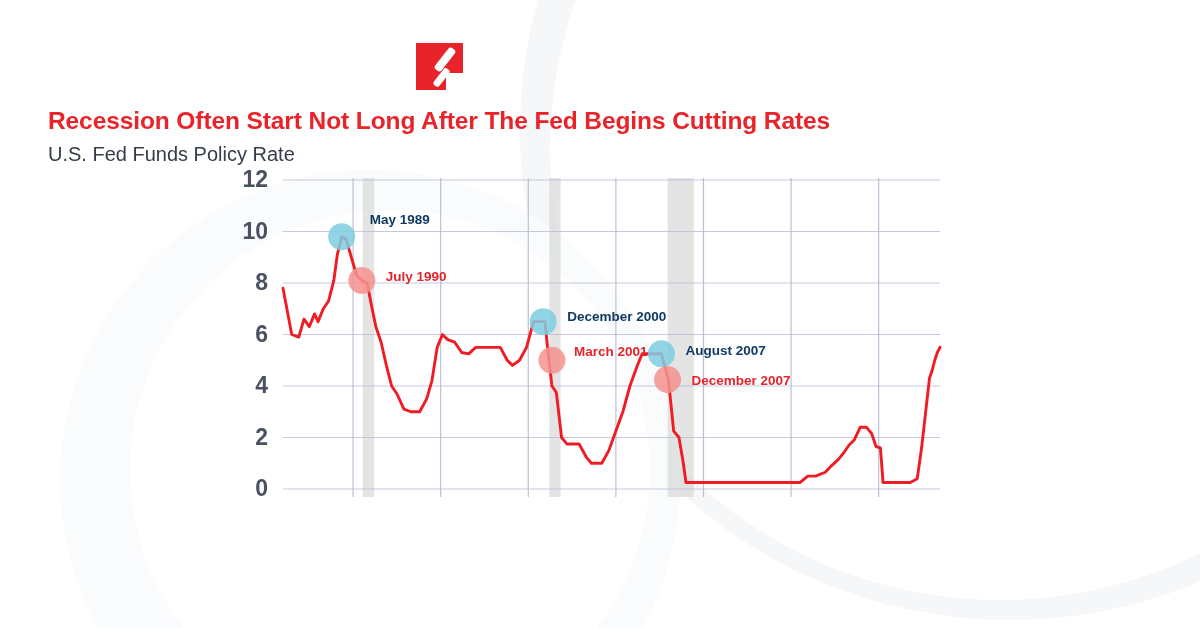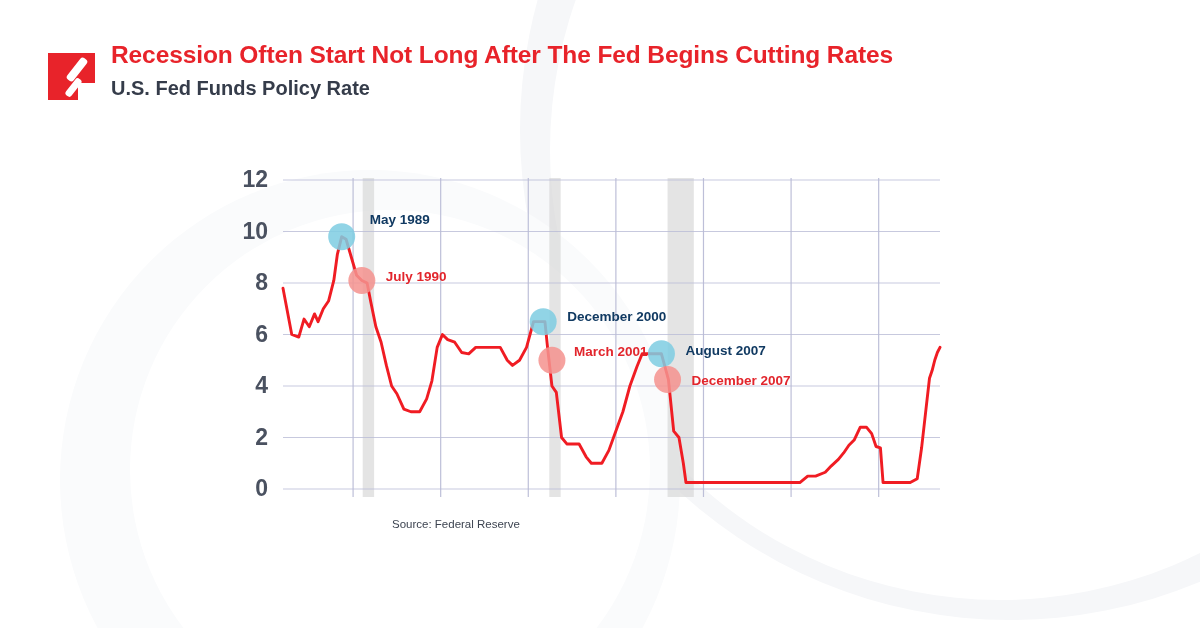--- a/index.html
+++ b/index.html
@@ -46,23 +46,24 @@
     left: 130px; top: 210px;
     border-radius: 50%;
     background: #ffffff;
   }
 
   
   .header {
     position: absolute;
     left: 48px; top: 40px;
     display: flex;
-    align-items: flex-end;
+    align-items: center;
     gap: 16px;
     z-index: 5;
+    flex-direction: column;
   }
   .logo-mark {
     width: 47px; height: 47px;
     flex: 0 0 47px;
     position: relative;
     margin-top: 3px;
   }
   .logo-mark .sq {
     position: absolute;
     left: 0; top: 0;
@@ -94,21 +95,21 @@
   .chart-title {
     font-size: 24.5px;
     font-weight: bold;
     color: #e8232a;
     letter-spacing: -0.1px;
     line-height: 1.15;
     white-space: nowrap;
   }
   .chart-subtitle {
     font-size: 20px;
-    font-weight: bold;
+    font-weight: normal;
     color: #353c4a;
     margin-top: 7px;
     line-height: 1.2;
     white-space: nowrap;
   }
 
   
   .plot-wrap {
     position: absolute;
     left: 0; top: 0;
@@ -218,14 +219,13 @@
         <text x="385.84000000000003" y="277.425" class="ann-label ann-rec">July 1990</text>
         <text x="567.1719999999984" y="317.625" class="ann-label ann-cut">December 2000</text>
         <text x="573.9319999999984" y="352.25" class="ann-label ann-rec">March 2001</text>
         <text x="685.4319999999984" y="351.8125" class="ann-label ann-cut">August 2007</text>
         <text x="691.5640000000008" y="381.5625" class="ann-label ann-rec">December 2007</text>
       </g>
   </svg>
 </div>
 
 <div class="footnote">
-  <div>Source: Federal Reserve</div>
 </div>
 
 </body></html>

